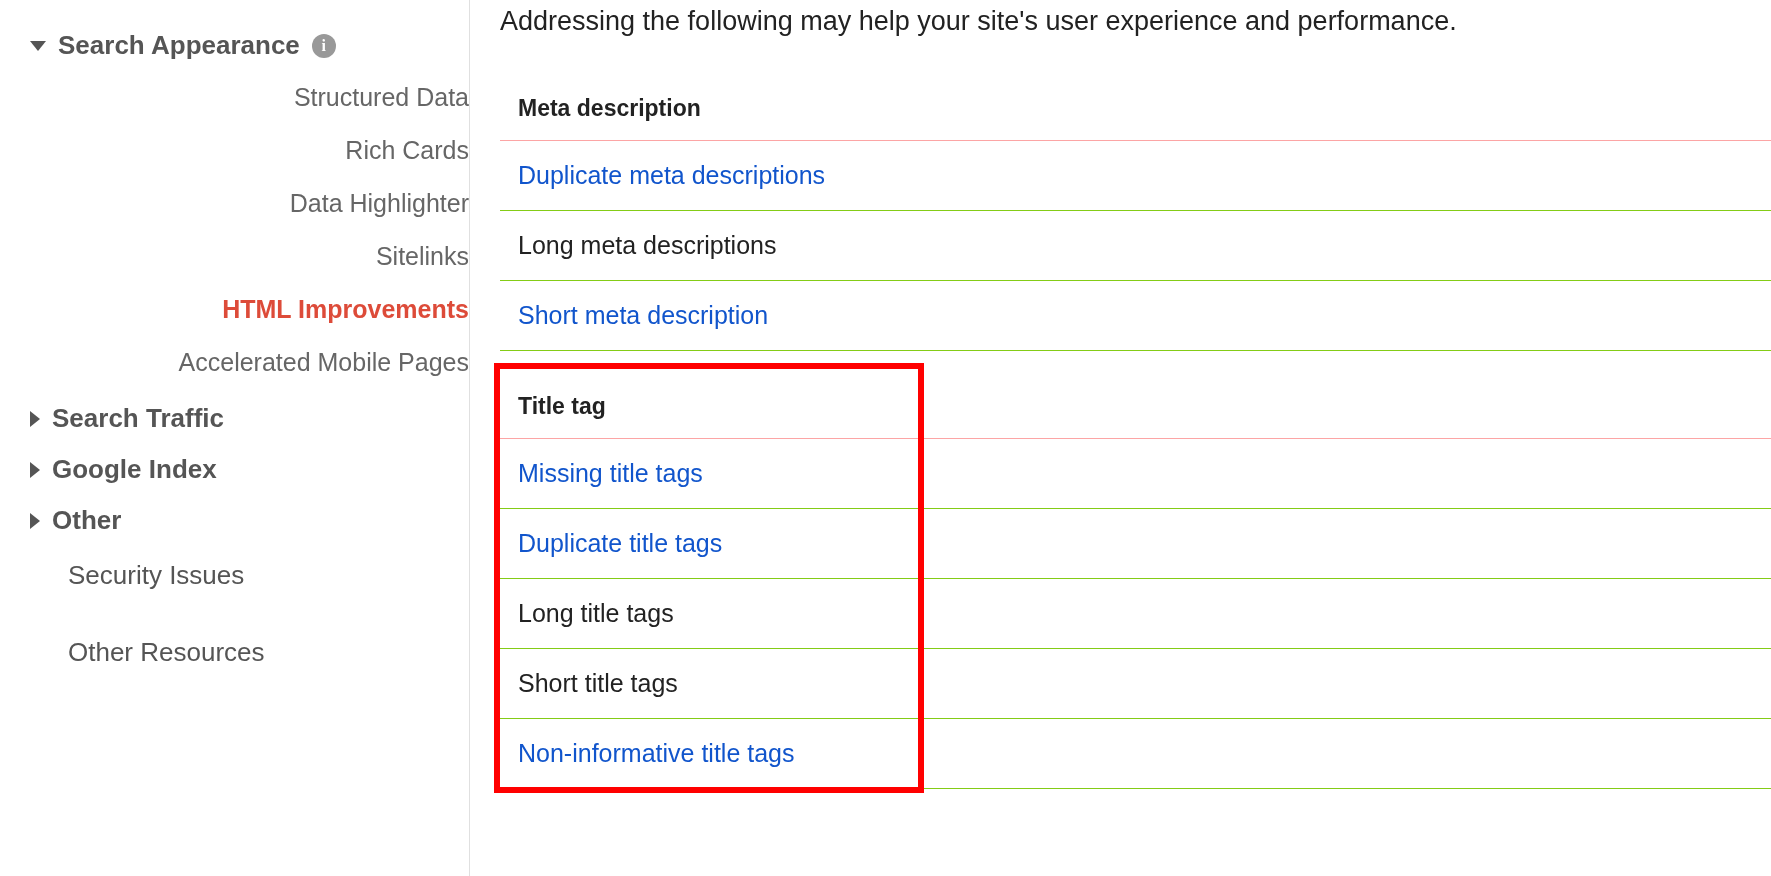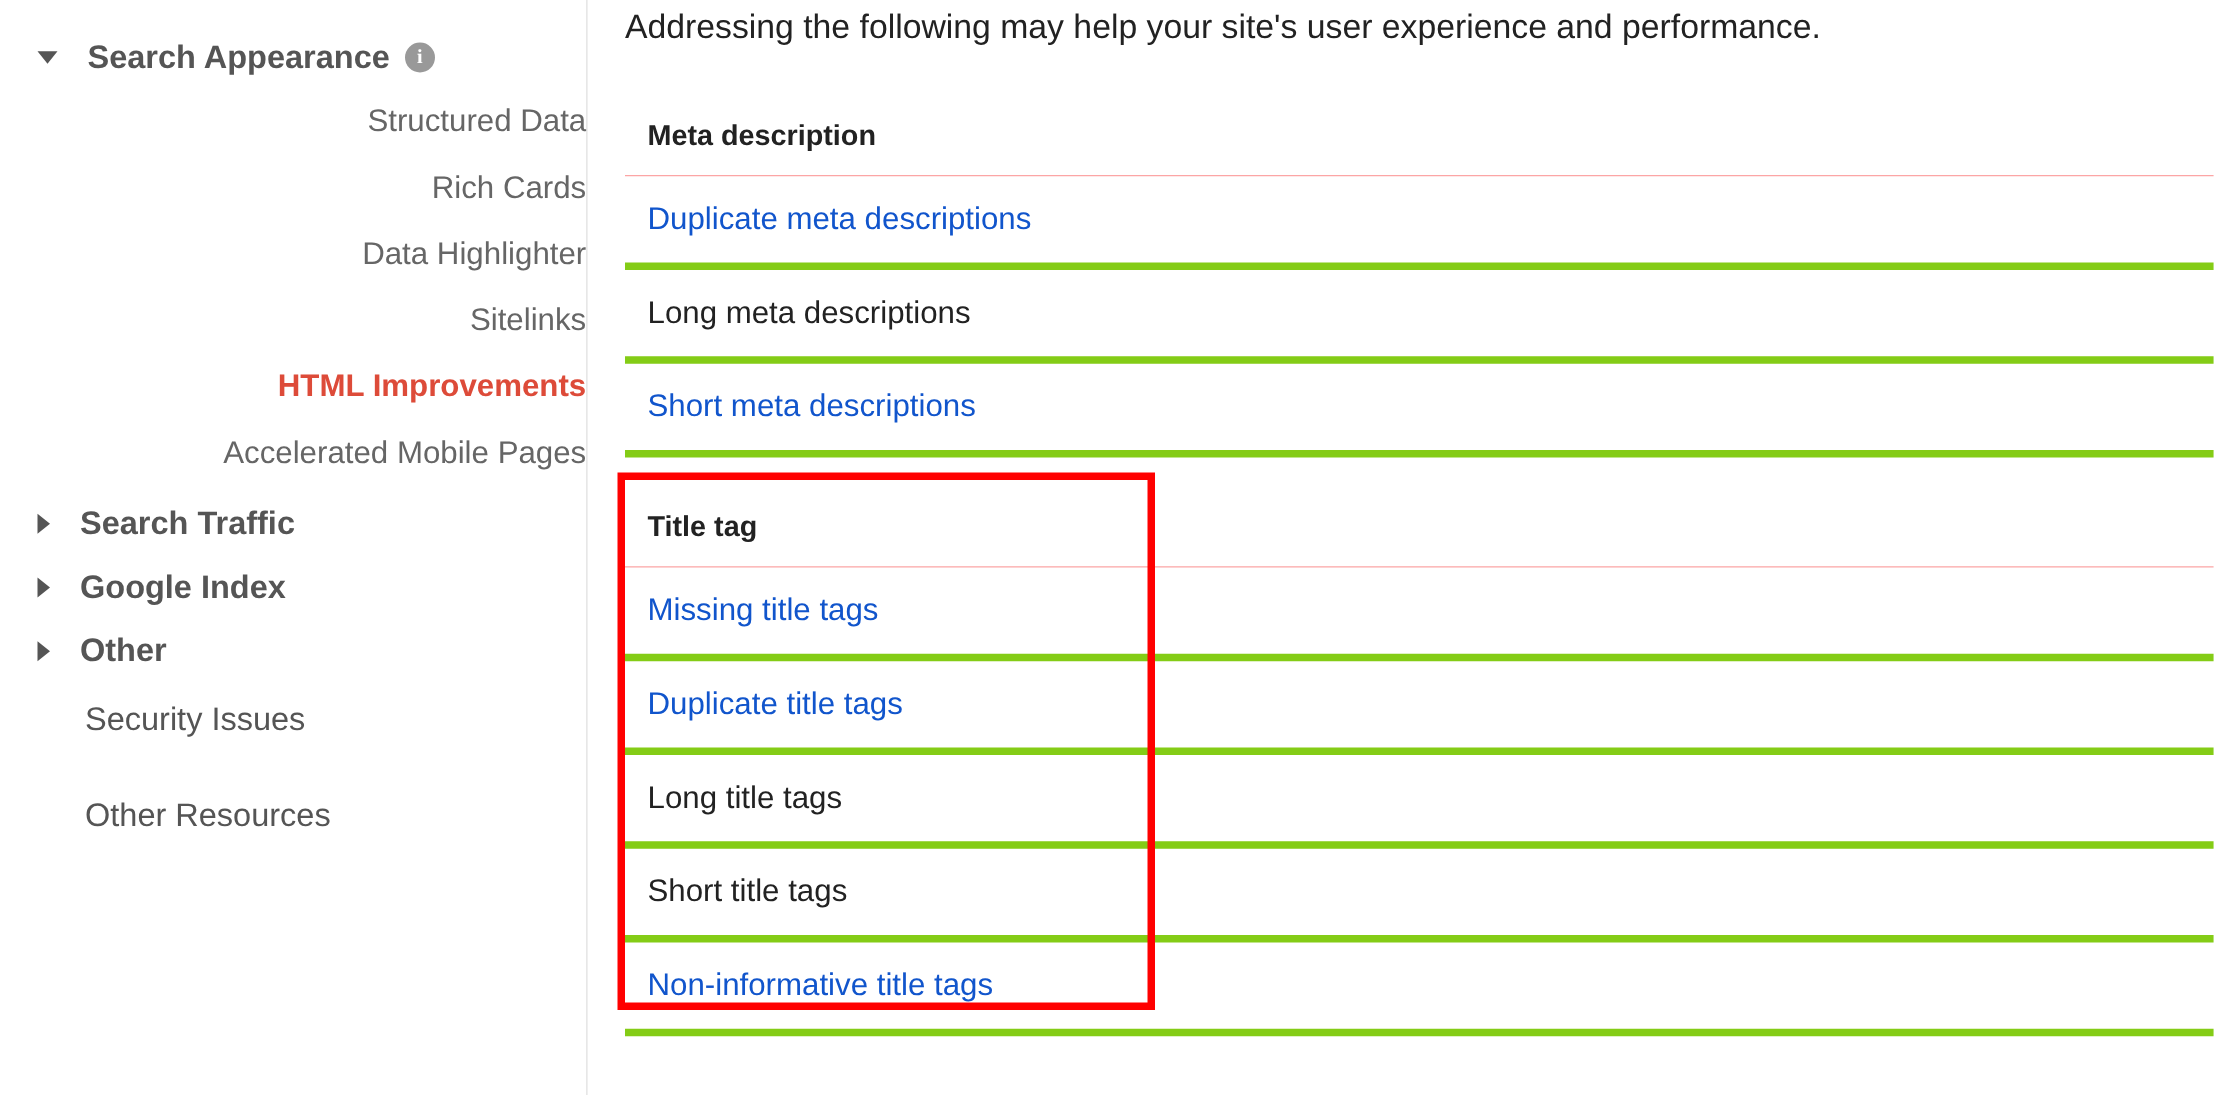--- a/index.html
+++ b/index.html
@@ -41,21 +41,20 @@
     }
     .arrow-right {
       border-top: 8px solid transparent;
       border-bottom: 8px solid transparent;
       border-left: 10px solid #555;
     }
     .nav-header .label {
       font-size: 26px;
       font-weight: bold;
       color: #555;
-      margin-left: 12px;
     }
     .info-icon {
       width: 24px;
       height: 24px;
       border-radius: 50%;
       background: #999;
       color: #fff;
       display: inline-flex;
       align-items: center;
       justify-content: center;
@@ -105,21 +104,21 @@
     }
     .section-title {
       font-size: 23px;
       font-weight: bold;
       color: #222;
       padding: 18px 0 18px 18px;
       border-bottom: 1px solid #fca5a5;
     }
     .issue-row {
       padding: 20px 0 20px 18px;
-      border-bottom: 6px solid #84cc16;
+      border-bottom: 1px solid #84cc16;
       font-size: 25px;
     }
     .issue-link {
       color: #1155cc;
       cursor: pointer;
     }
     .issue-text {
       color: #222;
     }
     .section-meta {
@@ -189,21 +188,21 @@
 
   <div class="section-meta">
     <div class="section-title">Meta description</div>
     <div class="issue-row">
       <span class="issue-link">Duplicate meta descriptions</span>
     </div>
     <div class="issue-row">
       <span class="issue-text">Long meta descriptions</span>
     </div>
     <div class="issue-row">
-      <span class="issue-link">Short meta descriptions</span>
+      <span class="issue-link">Short meta description</span>
     </div>
   </div>
 
   <div class="section-title-wrap" style="margin-top:24px;">
     <div class="highlight-box"></div>
     <div class="section-title">Title tag</div>
     <div class="issue-row">
       <span class="issue-link">Missing title tags</span>
     </div>
     <div class="issue-row">

